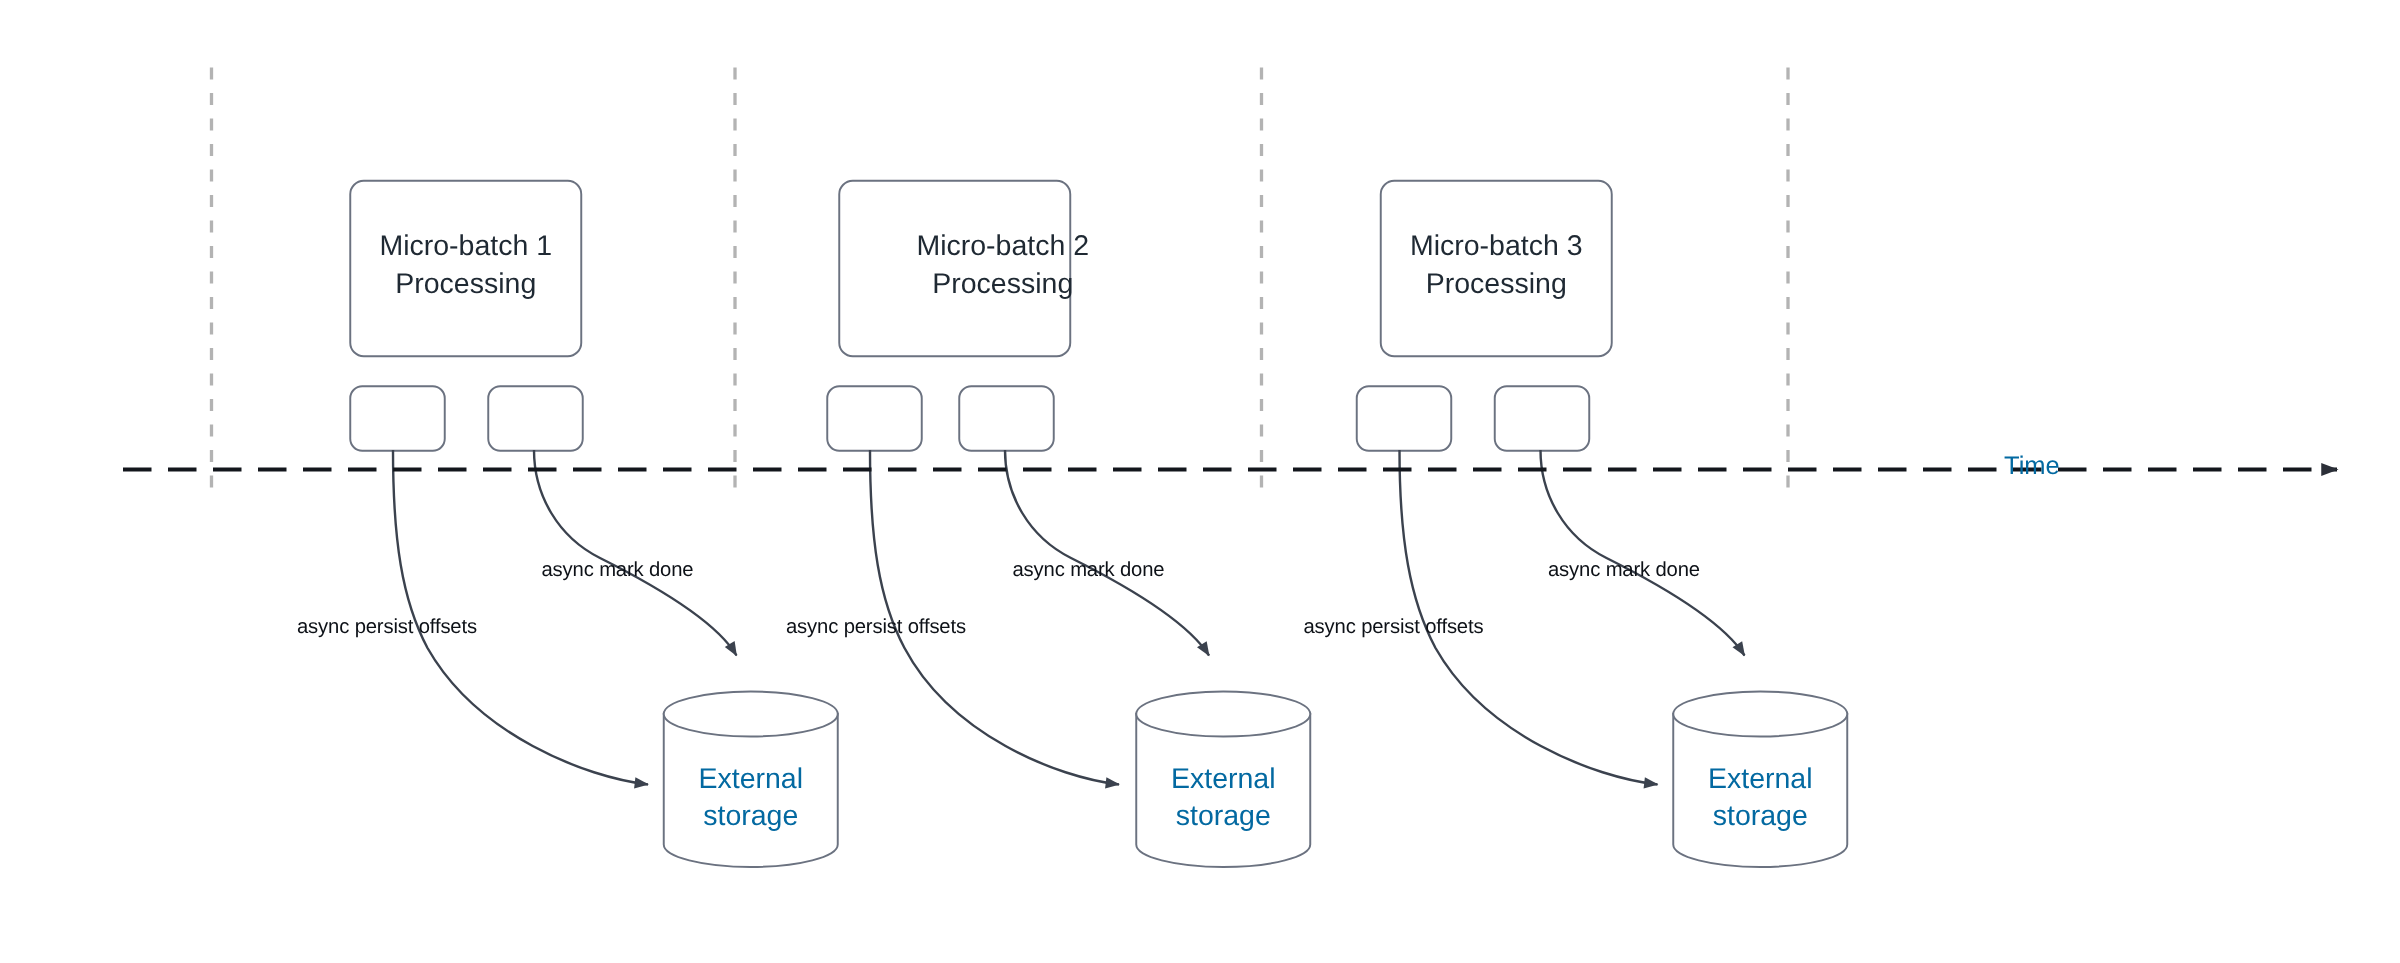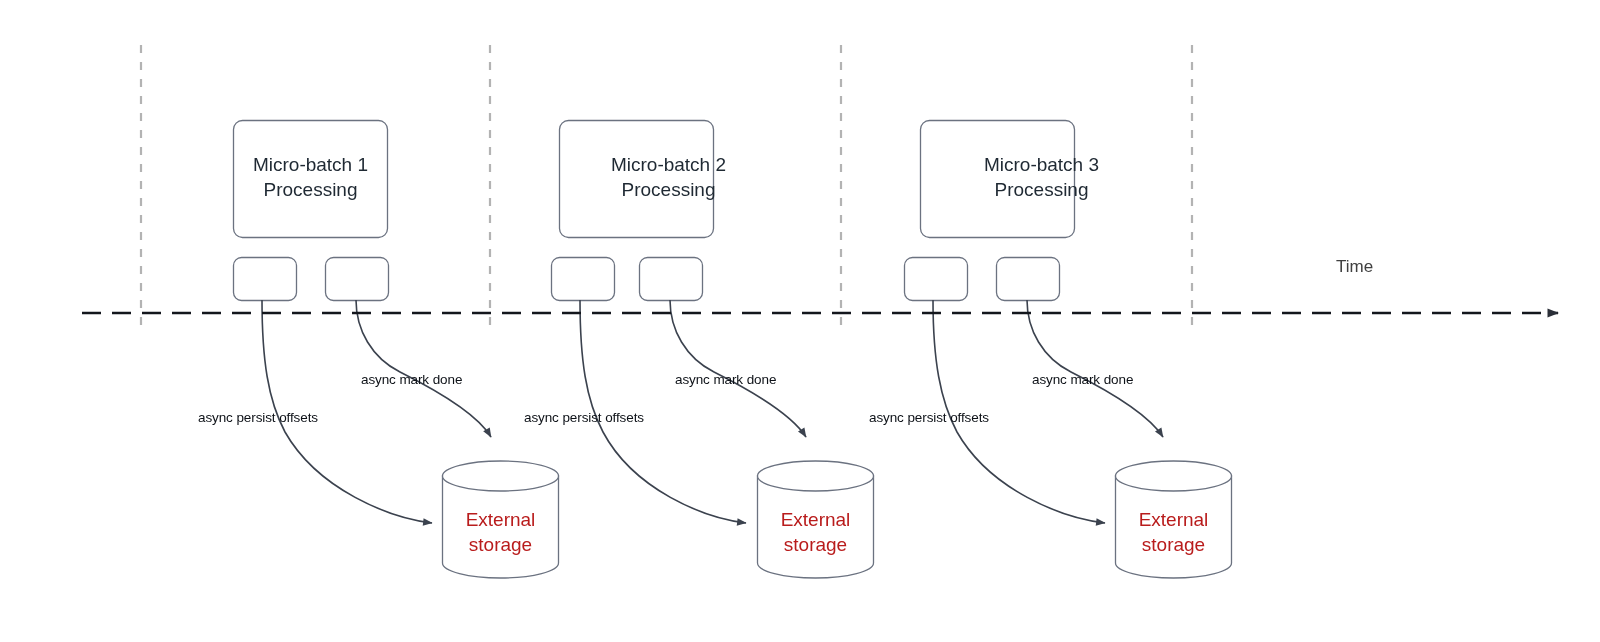--- a/index.html
+++ b/index.html
@@ -37,31 +37,32 @@
   .batch-label {
     font-size: 19px;
     line-height: 25px;
     text-align: center;
     color: #1f2933;
   }
   .storage-label {
     font-size: 19px;
     line-height: 25px;
     text-align: center;
-    color: #b91c1c;
+    color: #0369a1;
   }
   .flow-label {
     font-size: 13.5px;
     font-weight: normal;
     color: #0d1117;
     letter-spacing: -0.1px;
   }
   .time-label {
     font-size: 17px;
-    color: #404040;
+    color: #0369a1;
+    margin-top: 44px;
   }
 </style>
 </head>
 <body>
 
 <div id="canvas">
 
   <svg class="diagram-svg" viewBox="0 0 1600 642">
     <defs>
       <marker id="arrowSolid" markerWidth="11" markerHeight="11" refX="9.4" refY="4.2" orient="auto" markerUnits="userSpaceOnUse">
@@ -135,21 +136,21 @@
   </svg>
 
   <div class="txt batch-label" style="left:233px; top:152px; width:155px;">
     <div>Micro-batch 1</div>
     <div>Processing</div>
   </div>
   <div class="txt batch-label" style="left:559px; top:152px; width:155px;margin-left:32px;">
     <div>Micro-batch 2</div>
     <div>Processing</div>
   </div>
-  <div class="txt batch-label" style="left:920px; top:152px; width:155px;padding-left:44px;">
+  <div class="txt batch-label" style="left:920px; top:152px; width:155px;">
     <div>Micro-batch 3</div>
     <div>Processing</div>
   </div>
 
   <div class="txt storage-label" style="left:442px; top:507px; width:117px;">
     <div>External</div>
     <div>storage</div>
   </div>
   <div class="txt storage-label" style="left:757px; top:507px; width:117px;">
     <div>External</div>

